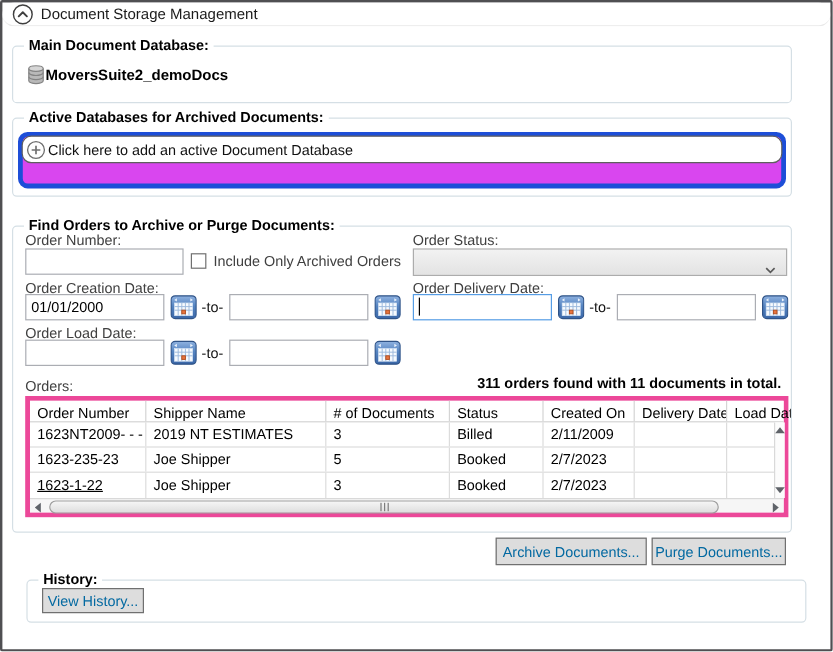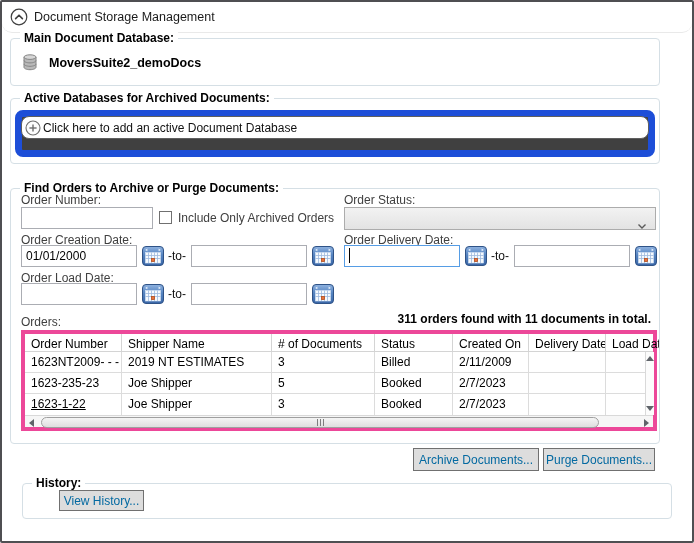--- a/index.html
+++ b/index.html
@@ -1,35 +1,35 @@
 <!DOCTYPE html>
 <html><head>
 <meta charset="utf-8">
 <style>
   html,body{margin:0;padding:0;background:#fff;}
   *{font-family:"Liberation Sans","DejaVu Sans",sans-serif;}
   .dialog{position:relative;width:694px;height:543px;box-sizing:border-box;
     border:2px solid #4f4f52;border-radius:2px;background:#fff;overflow:hidden;}
   
-  .hdr{position:absolute;left:0;top:0;width:100%;height:31px;display:flex;align-items:center;
+  .hdr{position:absolute;left:0;top:0;width:100%;height:20px;display:flex;align-items:center;
     padding-left:7px;box-sizing:border-box;border-bottom:1px solid #e9e9e9;background:#fff;border-radius:10px;}
   .expander{width:19px;height:19px;border:none;background:transparent;padding:0;cursor:pointer;
     display:flex;align-items:center;justify-content:center;}
   .hdr-title{margin-left:6px;font-size:12.5px;color:#1b1b1b;}
   
   .gb{position:absolute;border:1px solid #d5dfe5;border-radius:4px;background:#fff;}
   .gb-title{position:absolute;top:-8px;left:9px;background:#fff;padding:0 4px;
     font-size:12px;font-weight:bold;color:#000;line-height:15px;white-space:nowrap;}
   .lbl{position:absolute;font-size:12px;color:#404040;white-space:nowrap;}
   
-  .dbrow{position:absolute;left:12px;top:15px;display:flex;align-items:center;gap:12px;}
+  .dbrow{position:absolute;left:12px;top:15px;display:flex;align-items:center;gap:1px;}
   .dbname{font-size:12.5px;font-weight:bold;color:#000;}
   
   .adb-container{position:absolute;left:4px;top:11px;right:4px;height:47px;
-    border:7px solid #1d4ed8;border-radius:8px;background:#404040;box-sizing:border-box;}
+    border:4px solid #1d4ed8;border-radius:8px;background:#d946ef;box-sizing:border-box;}
   .adb-add{position:absolute;left:-1px;top:-1px;right:-1px;height:23px;box-sizing:border-box;
     border:1px solid #5f5f5f;border-radius:8px;background:#fff;display:flex;align-items:center;
     padding-left:3px;gap:2px;cursor:pointer;}
   .adb-add-text{font-size:12px;color:#111;}
   
   .textbox{position:absolute;height:22px;box-sizing:border-box;border:1px solid #abadb3;
     background:#fff;font-size:12px;color:#000;padding:2px 4px;outline:none;}
   .textbox.focused{border:1px solid #569de5;}
   .caret{position:absolute;width:1px;height:15px;background:#000;}
   .checkbox{position:absolute;width:13px;height:13px;box-sizing:border-box;border:1px solid #707070;
@@ -345,16 +345,16 @@
         <span class="tri-right"></span>
       </div>
     </div>
   </div>
 
   <button class="btn" style="left:411px;top:446px;width:126px;height:23px;">Archive Documents...</button>
   <button class="btn" style="left:541px;top:446px;width:112px;height:23px;">Purge Documents...</button>
 
   <div class="gb" style="left:20px;top:481px;width:648px;height:34px;">
     <span class="gb-title">History:</span>
-    <button class="btn" style="left:12px;top:6px;width:85px;height:21px;margin-left:24px;">View History...</button>
+    <button class="btn" style="left:12px;top:6px;width:85px;height:21px;">View History...</button>
   </div>
 
 </div>
 
 </body></html>

